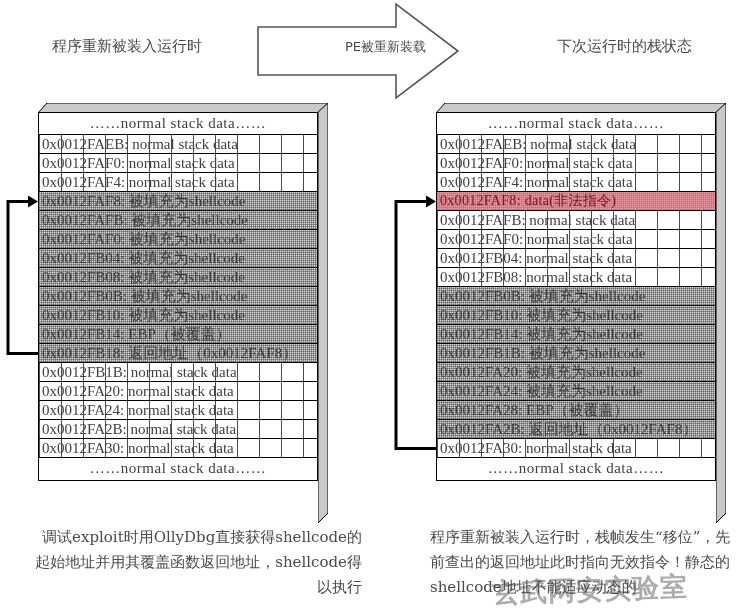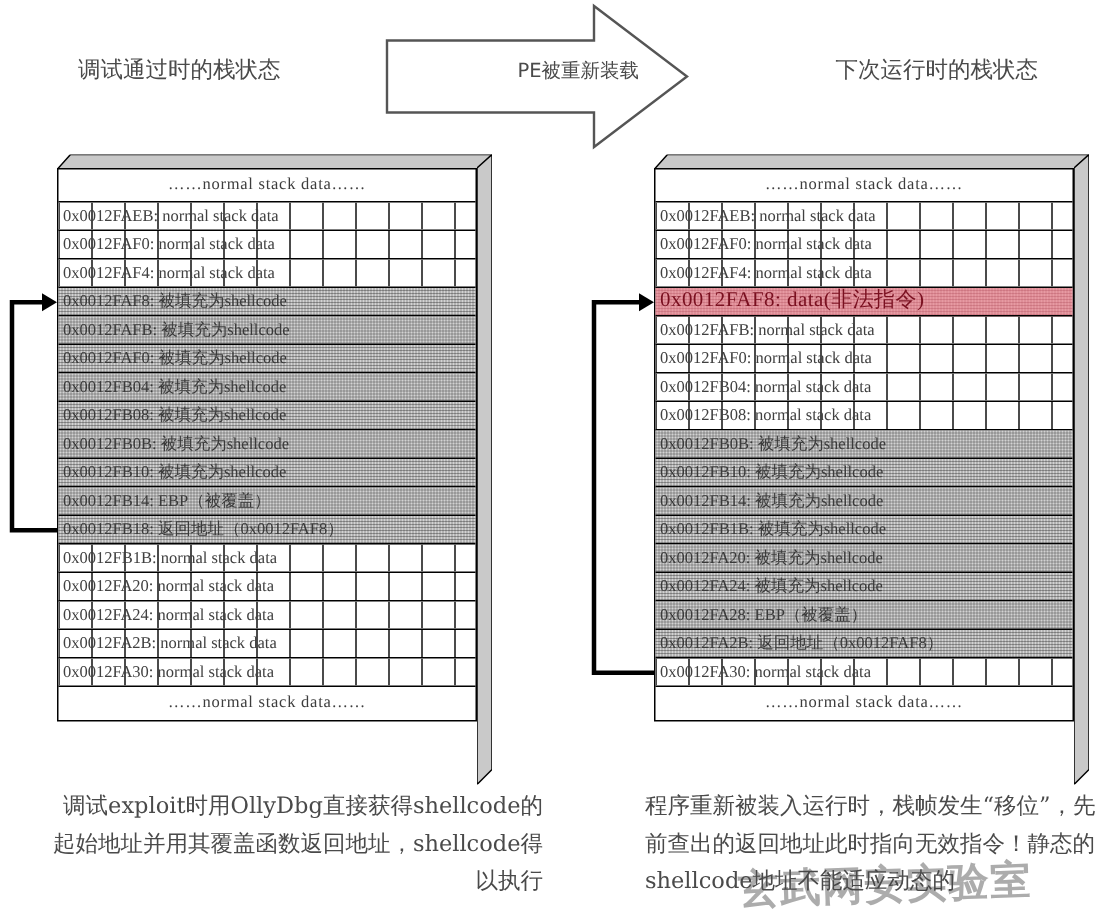--- a/index.html
+++ b/index.html
@@ -47,21 +47,21 @@
     box-sizing:border-box;
   }
 
   .row{
     height:19px;
     box-sizing:border-box;
     border-bottom:1px solid #000;
     position:relative;
     overflow:hidden;
     white-space:nowrap;
-    font-size:11px;
+    font-size:15px;
     line-height:18px;
     color:#404040;
     padding-left:3px;
   }
   .row:last-child{border-bottom:none;}
 
   .row.cap{
     height:22px;line-height:21px;
     text-align:center;padding-left:0;
     letter-spacing:0.5px;
@@ -120,21 +120,21 @@
     font-family:"DejaVu Sans","Liberation Sans",sans-serif;
     font-size:27px;font-weight:bold;color:rgba(70,70,70,.45);
     letter-spacing:1px;white-space:nowrap;
     transform:rotate(-2deg);
     pointer-events:none;z-index:9;
   }
 </style>
 </head>
 <body>
 
-<div class="abs heading" id="title-left">调试通过时的栈状态</div>
+<div class="abs heading" id="title-left">程序重新被装入运行时</div>
 <div class="abs heading" id="title-right">下次运行时的栈状态</div>
 
 <div class="abs" id="arrow-wrap">
   <svg width="204" height="98" viewBox="0 0 204 98">
     <polygon points="2,25 140,25 140,2 202,49 140,96 140,73 2,73" fill="#ffffff" stroke="#555555" stroke-width="1.6"></polygon>
   </svg>
 </div>
 <div class="abs" id="arrow-label">PE被重新装载</div>
 
 <div class="abs stack" id="stack-left">

